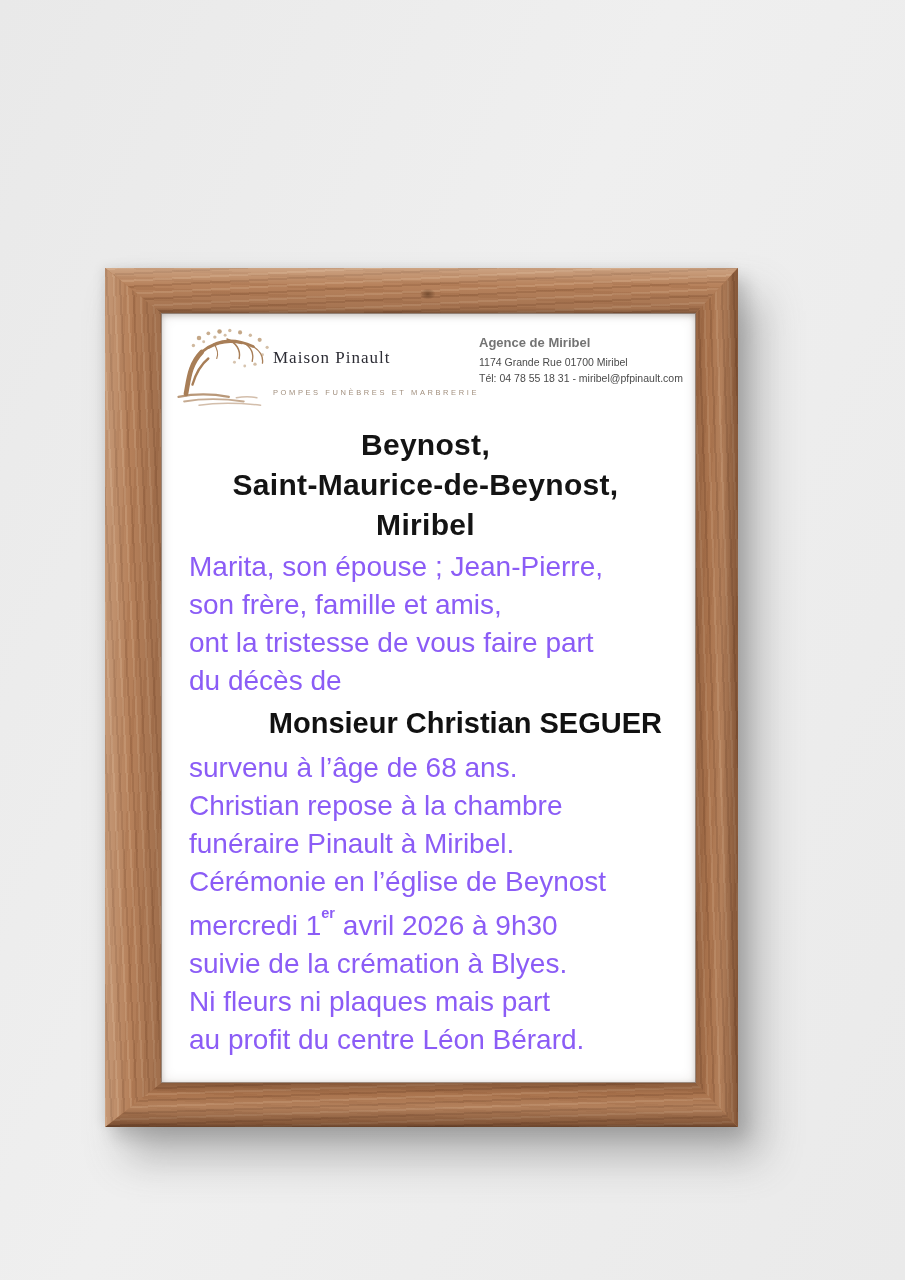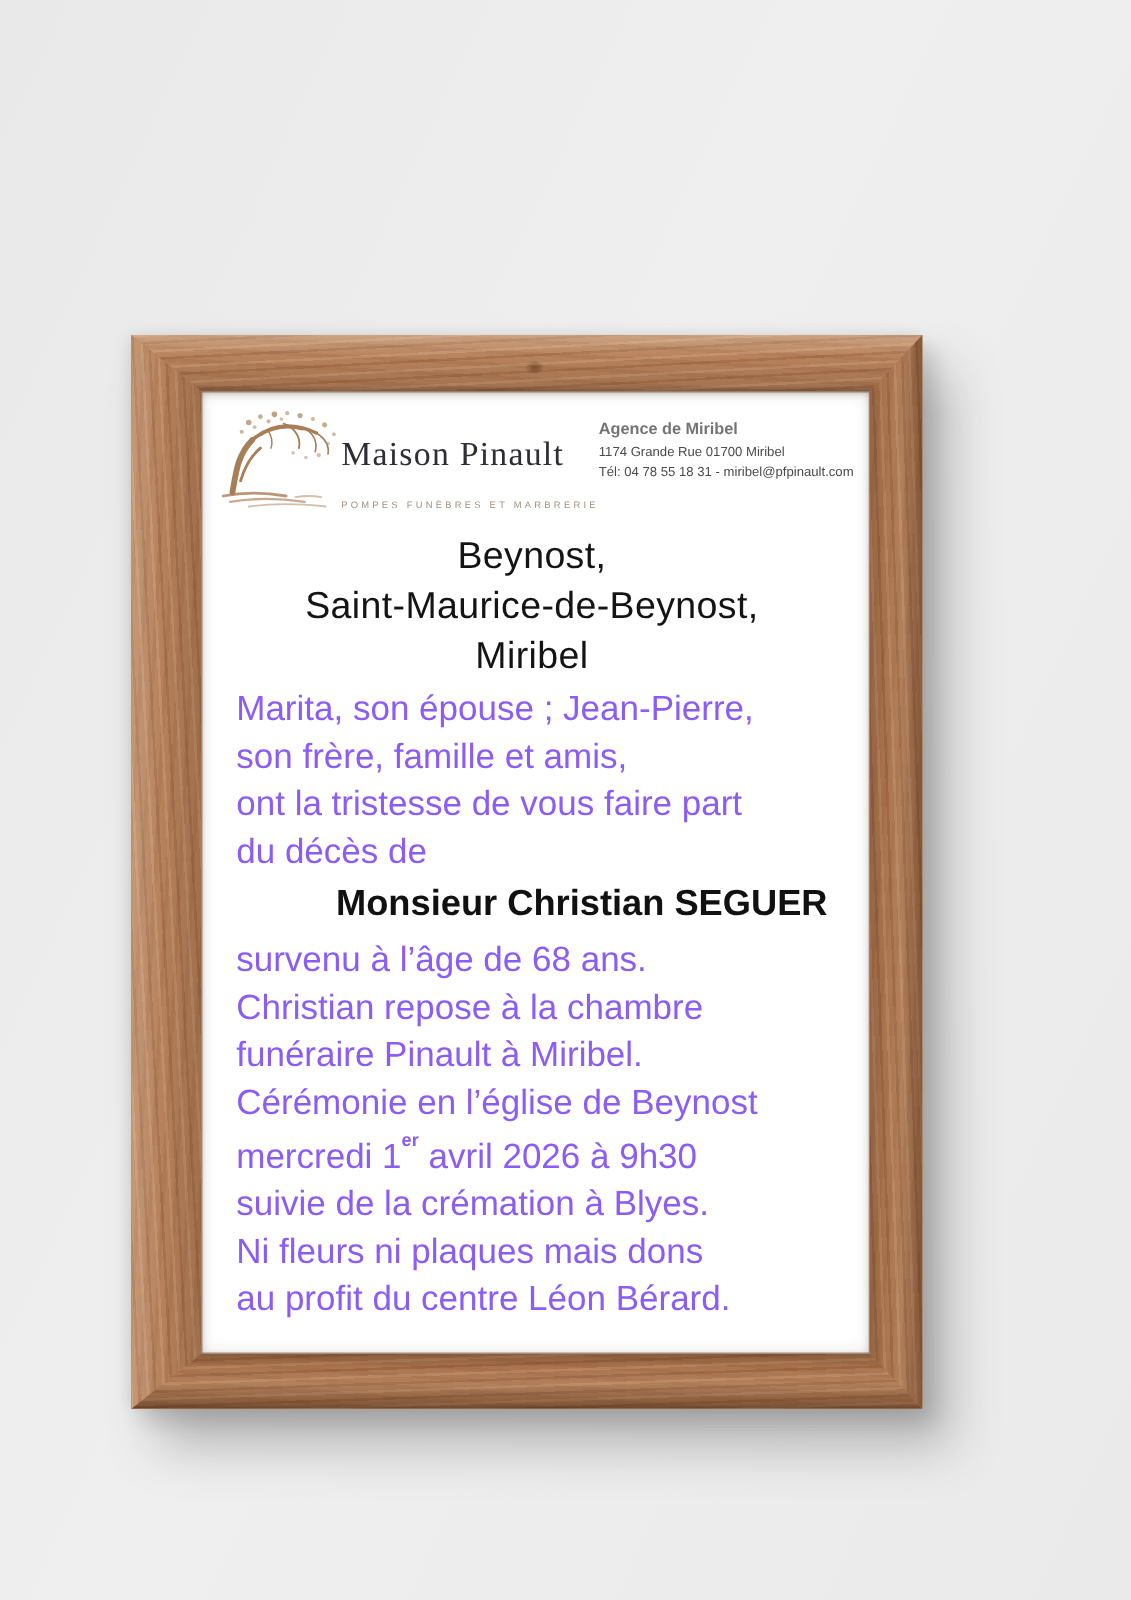--- a/index.html
+++ b/index.html
@@ -64,33 +64,33 @@
     color:#191919;
   }
 
   
   .hdr{display:flex;align-items:flex-start;padding:10px 16px 0 10px;}
   .logo-wrap{display:flex;align-items:flex-start;}
   .tree-svg{width:112px;height:86px;flex:0 0 auto;}
   .brand-text{margin-left:-10px;margin-top:25px;}
   .brand-name{
     font-family:"Liberation Serif",serif;
-    font-size:27px;color:#2d2d35;letter-spacing:1px;white-space:nowrap;
+    font-size:17px;color:#2d2d35;letter-spacing:1px;white-space:nowrap;
   }
   .brand-tagline{
     margin-top:20px;font-size:7.5px;letter-spacing:2.6px;color:#a2907f;white-space:nowrap;
   }
   .agency{margin-left:auto;margin-top:12px;max-width:205px;}
   .agency-title{font-size:13px;font-weight:700;color:#737373;margin-bottom:4px;}
   .agency-line{font-size:10.5px;color:#4a4a4a;line-height:16px;white-space:nowrap;}
 
   
   .notice{padding:0 34px 0 28px;margin-top:16px;}
   .cities{
-    text-align:center;font-weight:400;font-size:30px;line-height:40px;
+    text-align:center;font-weight:700;font-size:30px;line-height:40px;
     letter-spacing:.3px;color:#141414;
   }
   .para{font-size:28px;line-height:38px;color:#8b5cf6;}
   .intro{margin-top:3px;}
   .deceased{
     font-weight:700;font-size:29px;line-height:40px;color:#111;
     padding-left:12px;margin:3px 0 6px 0;white-space:nowrap;text-align:right;
   }
   .line{white-space:nowrap;}
   sup.ord{font-size:.52em;position:relative;top:-.5em;letter-spacing:0;font-weight:bold;}
@@ -173,20 +173,20 @@
 
         <div class="deceased">Monsieur Christian SEGUER</div>
 
         <div class="para details">
           <div class="line">survenu à l’âge de 68 ans.</div>
           <div class="line">Christian repose à la chambre</div>
           <div class="line">funéraire Pinault à Miribel.</div>
           <div class="line">Cérémonie en l’église de Beynost</div>
           <div class="line"><span>mercredi 1</span><sup class="ord">er</sup><span> avril 2026 à 9h30</span></div>
           <div class="line">suivie de la crémation à Blyes.</div>
-          <div class="line">Ni fleurs ni plaques mais dons</div>
+          <div class="line">Ni fleurs ni plaques mais part</div>
           <div class="line">au profit du centre Léon Bérard.</div>
         </div>
       </div>
 
     </div>
   </div>
 </div>
 
 </body></html>

